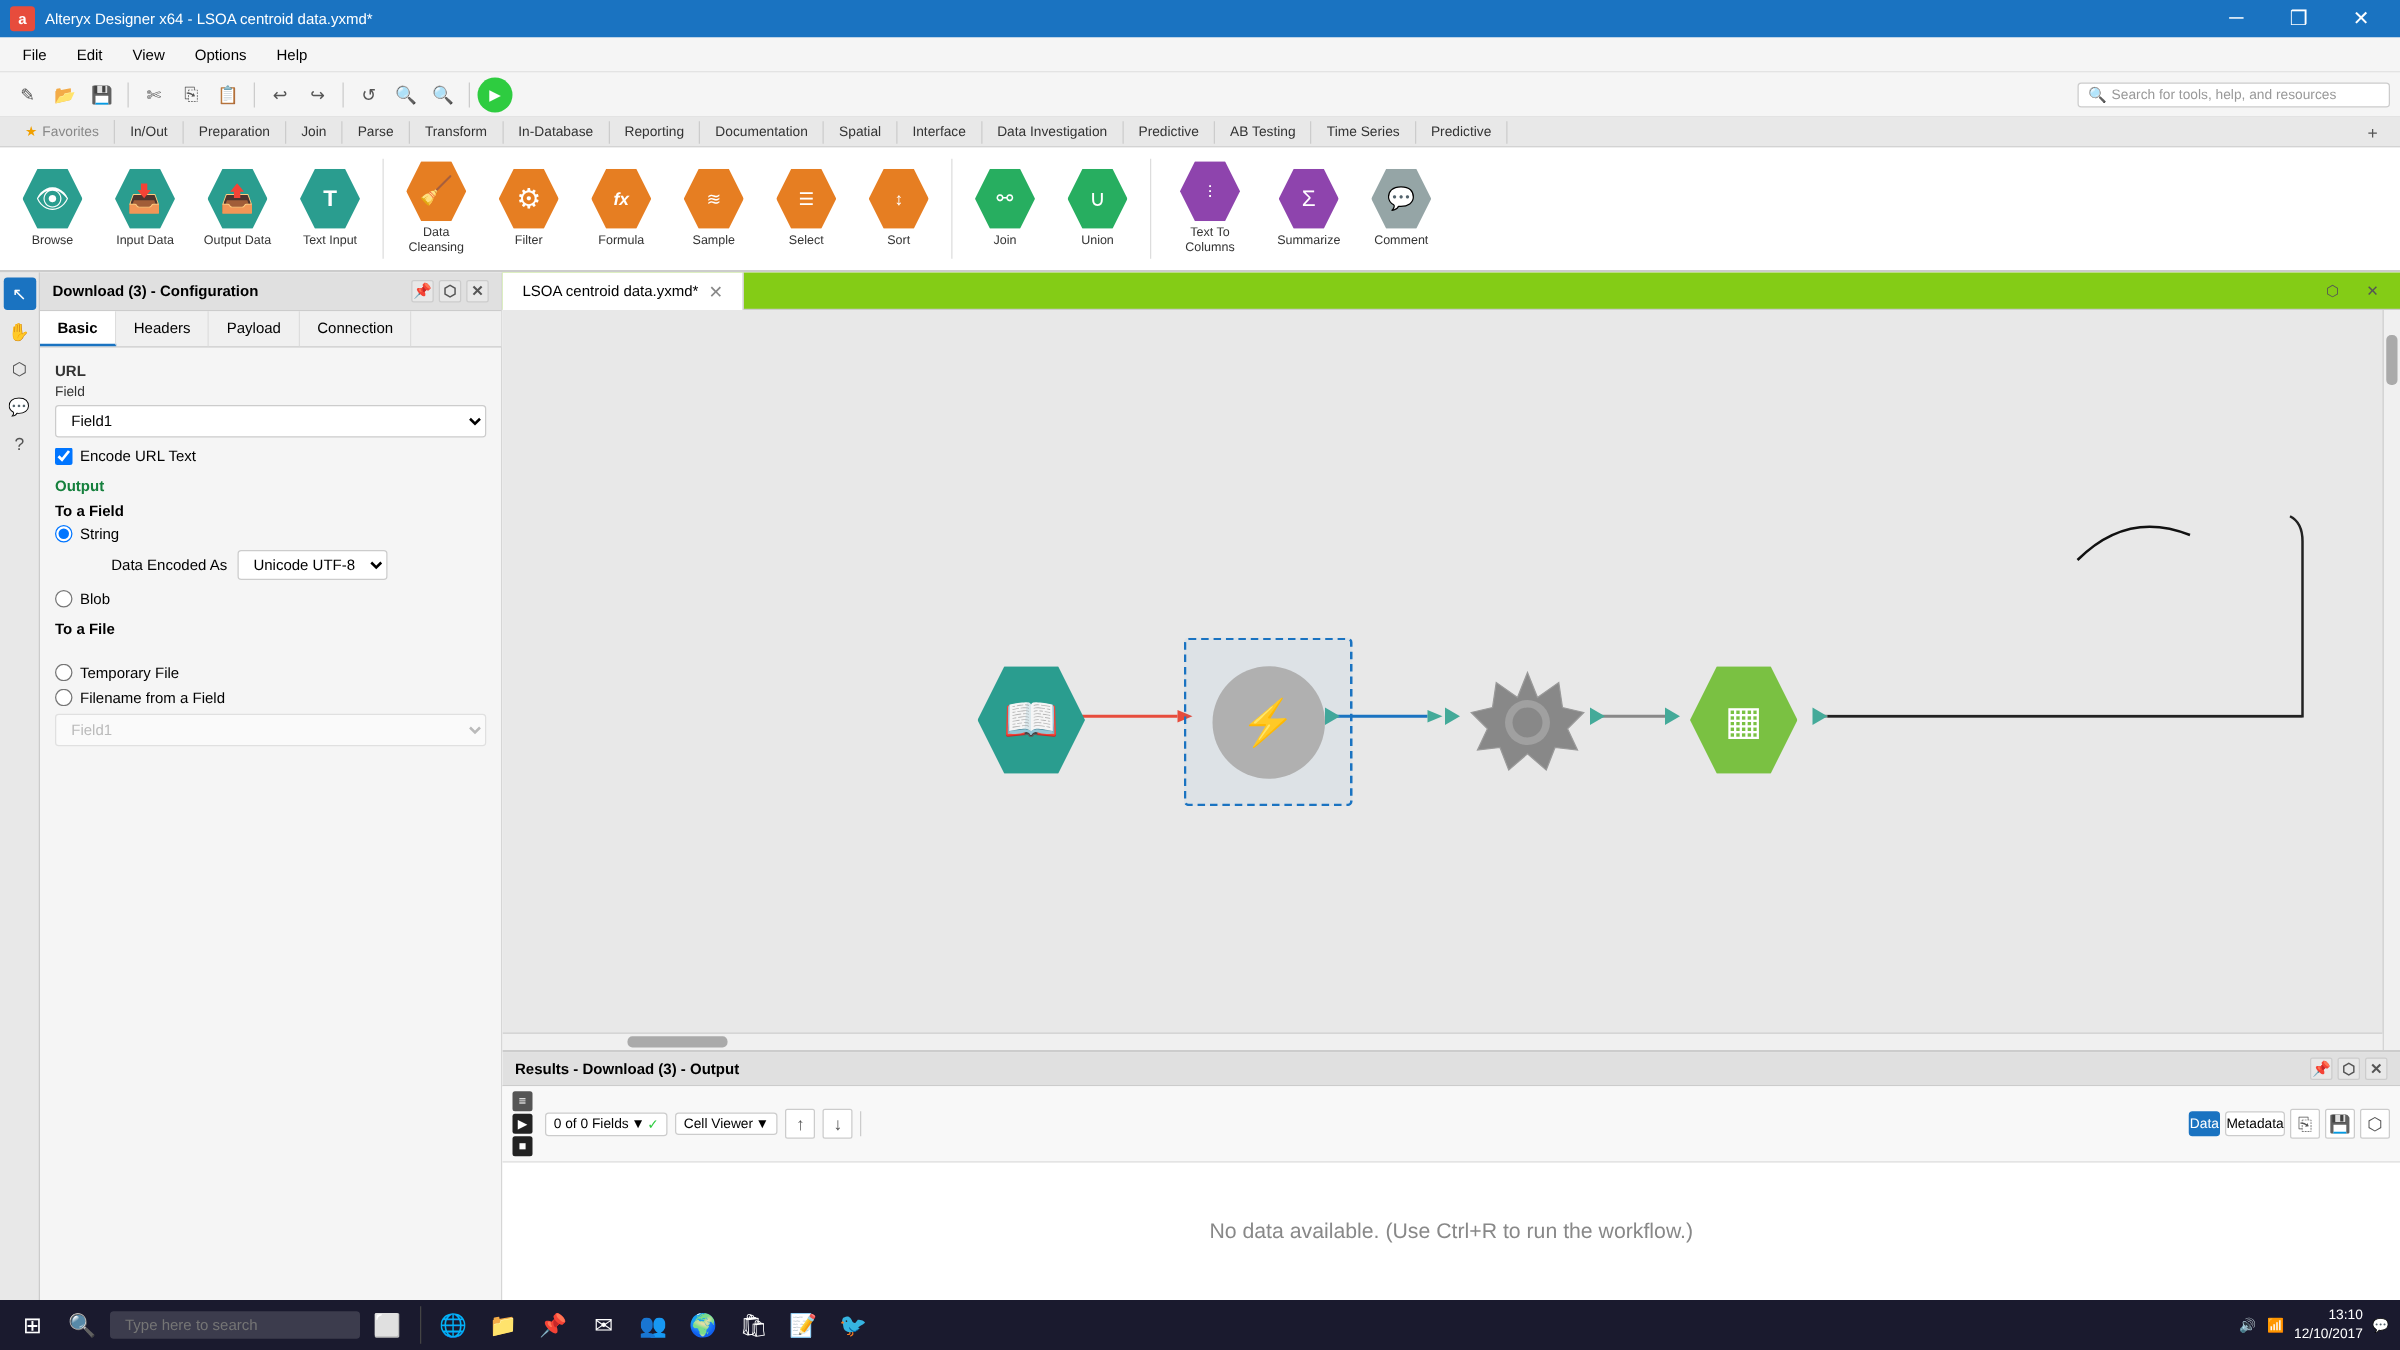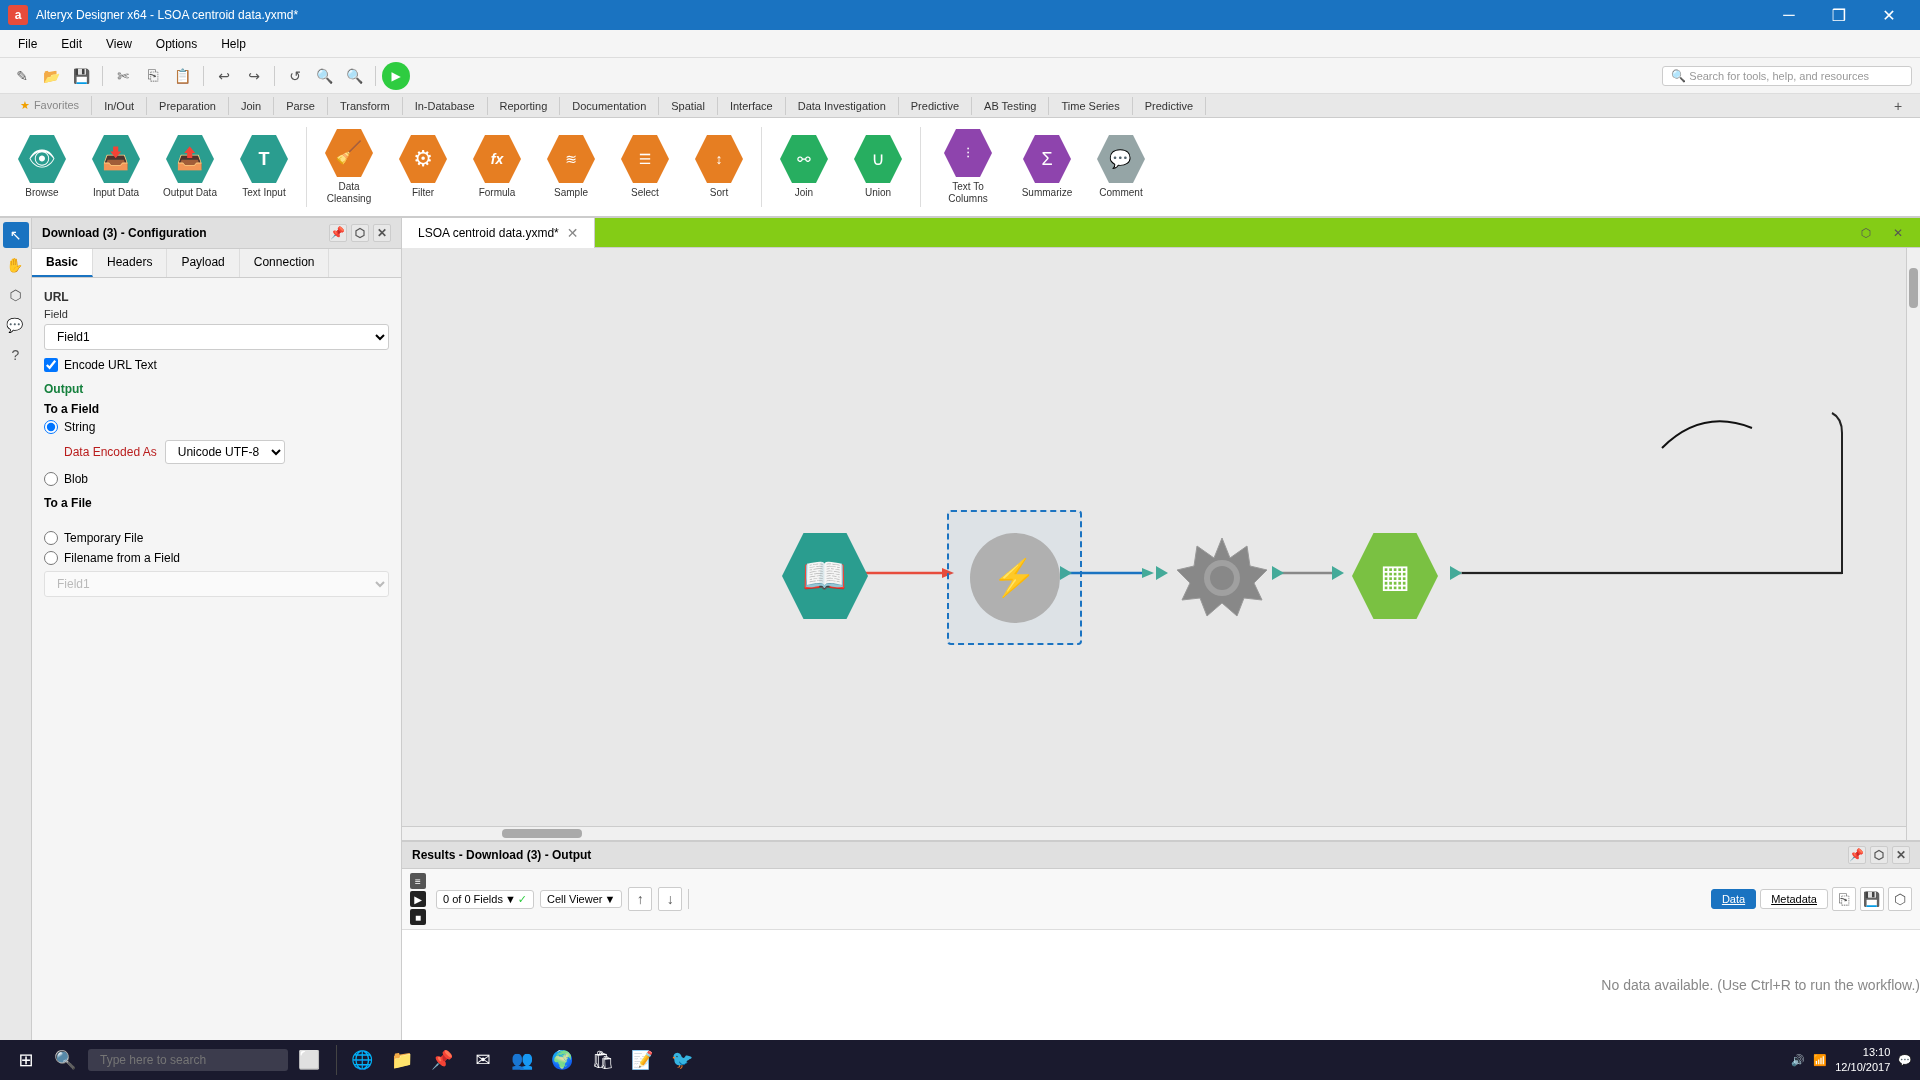--- a/index.html
+++ b/index.html
@@ -225,21 +225,21 @@
       margin-bottom: 6px;
     }
     .config-radio-row input[type=radio] { width: 14px; height: 14px; }
     .encoded-row {
       display: flex;
       align-items: center;
       gap: 8px;
       margin-bottom: 8px;
       padding-left: 20px;
     }
-    .encoded-label { font-size: 12px; color: #b91c1c; }
+    .encoded-label { font-size: 12px; color: #000000; margin-left: 25px; }
     .encoded-select {
       padding: 3px 8px;
       border: 1px solid #ccc;
       border-radius: 3px;
       background: white;
       font-size: 12px;
     }
     .config-section-divider {
       font-size: 12px;
       font-weight: bold;
@@ -328,43 +328,42 @@
     }
     #results-toolbar {
       display: flex;
       align-items: center;
       padding: 4px 8px;
       border-bottom: 1px solid #ddd;
       gap: 6px;
       background: #f8f8f8;
     }
     .results-btn {
-      padding: 3px 10px;
+      padding: 3px 0;
       border: 1px solid #ccc;
       border-radius: 3px;
       background: white;
       font-size: 11px;
       cursor: pointer;
-      text-decoration: underline;
     }
     .results-btn.active { background: #1a73c1; color: white; border-color: #1a73c1; }
     .results-sep { width: 1px; height: 20px; background: #ccc; }
     .results-icon-btn {
       width: 24px; height: 24px;
       display: flex; align-items: center; justify-content: center;
       cursor: pointer; font-size: 14px; color: #555;
       border: 1px solid #ccc; border-radius: 2px; background: white;
     }
     #results-content {
       flex: 1;
       display: flex;
       align-items: center;
-      justify-content: flex-end;
+      justify-content: center;
       color: #888;
-      font-size: 14px;
+      font-size: 17px;
     }
     .fields-dropdown {
       display: flex;
       align-items: center;
       gap: 2px;
       border: 1px solid #ccc;
       border-radius: 3px;
       padding: 2px 6px;
       background: white;
       cursor: pointer;

